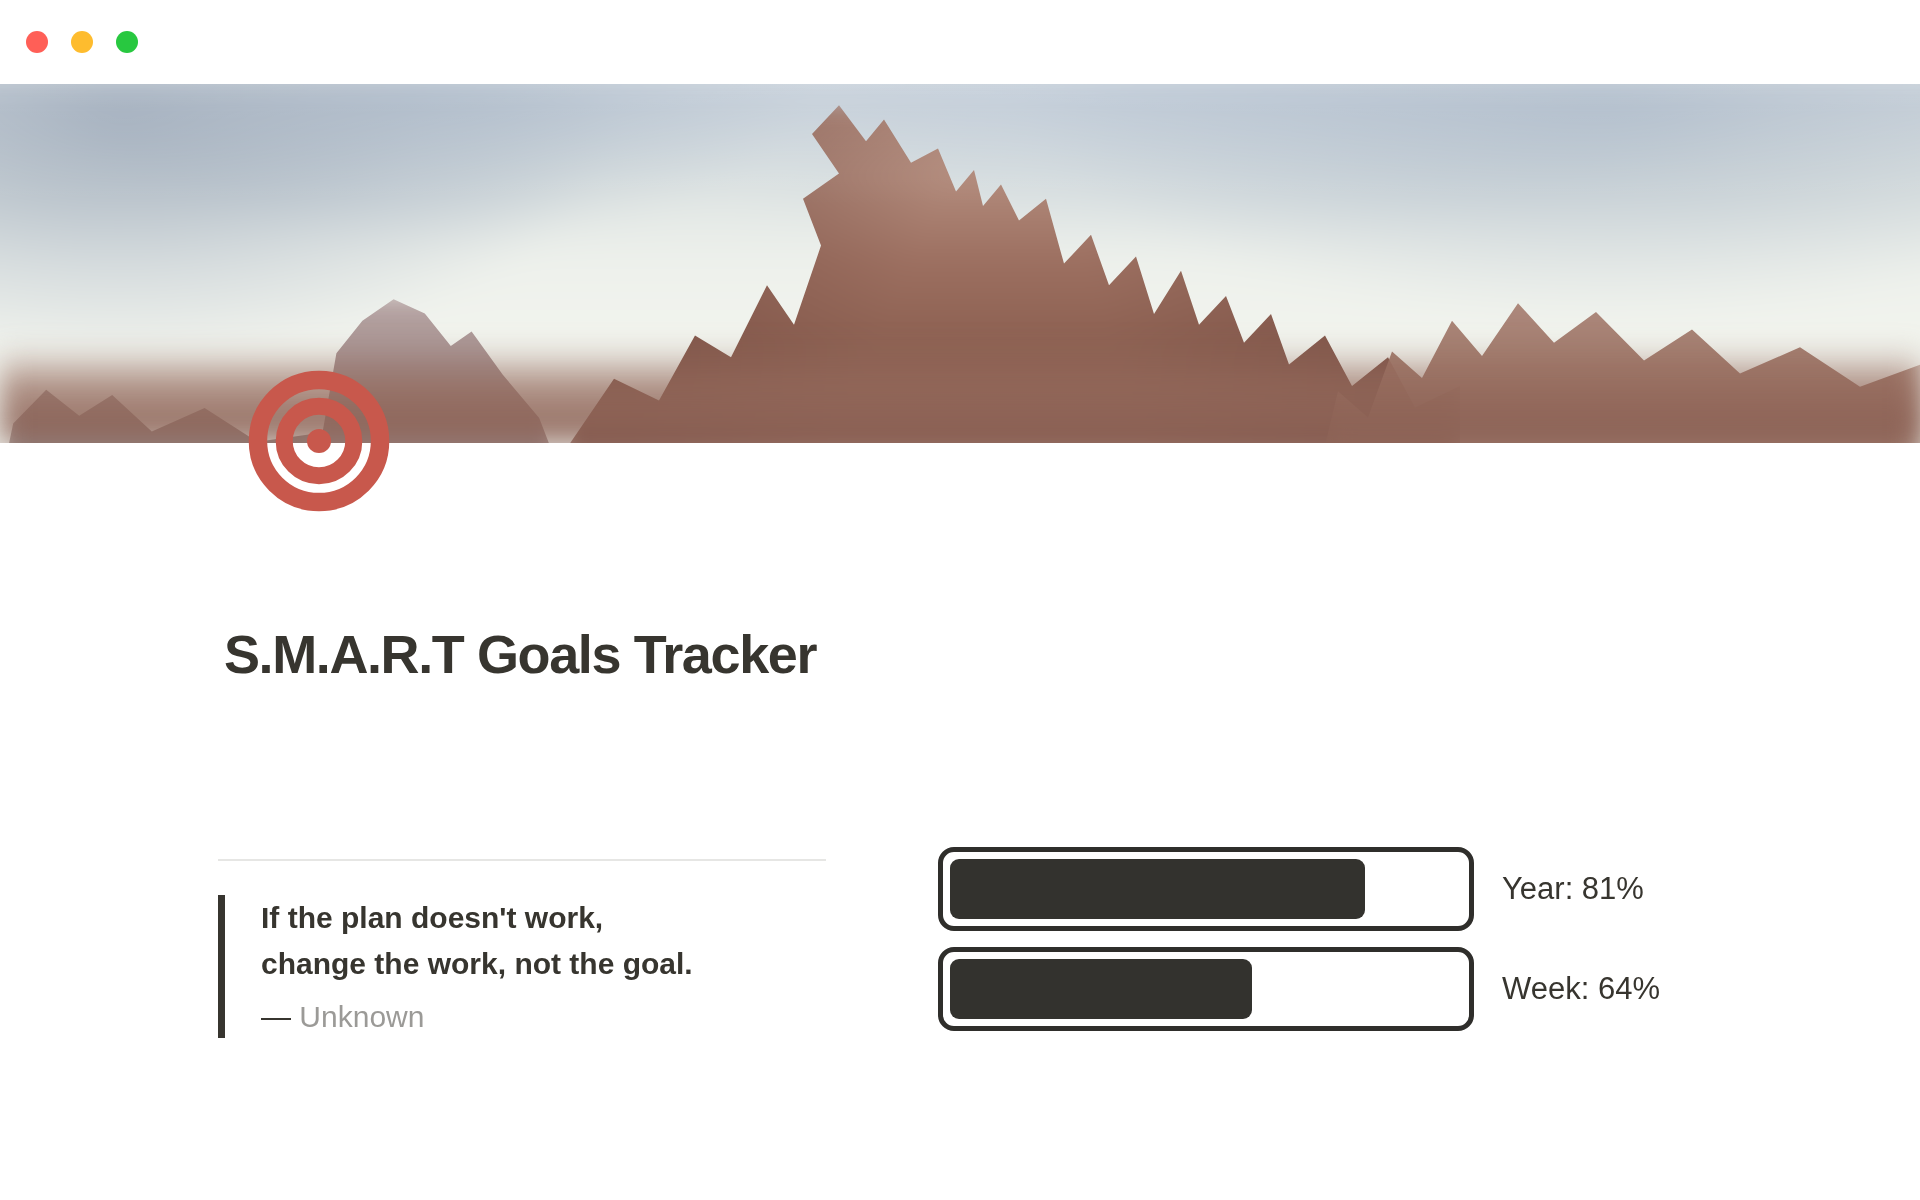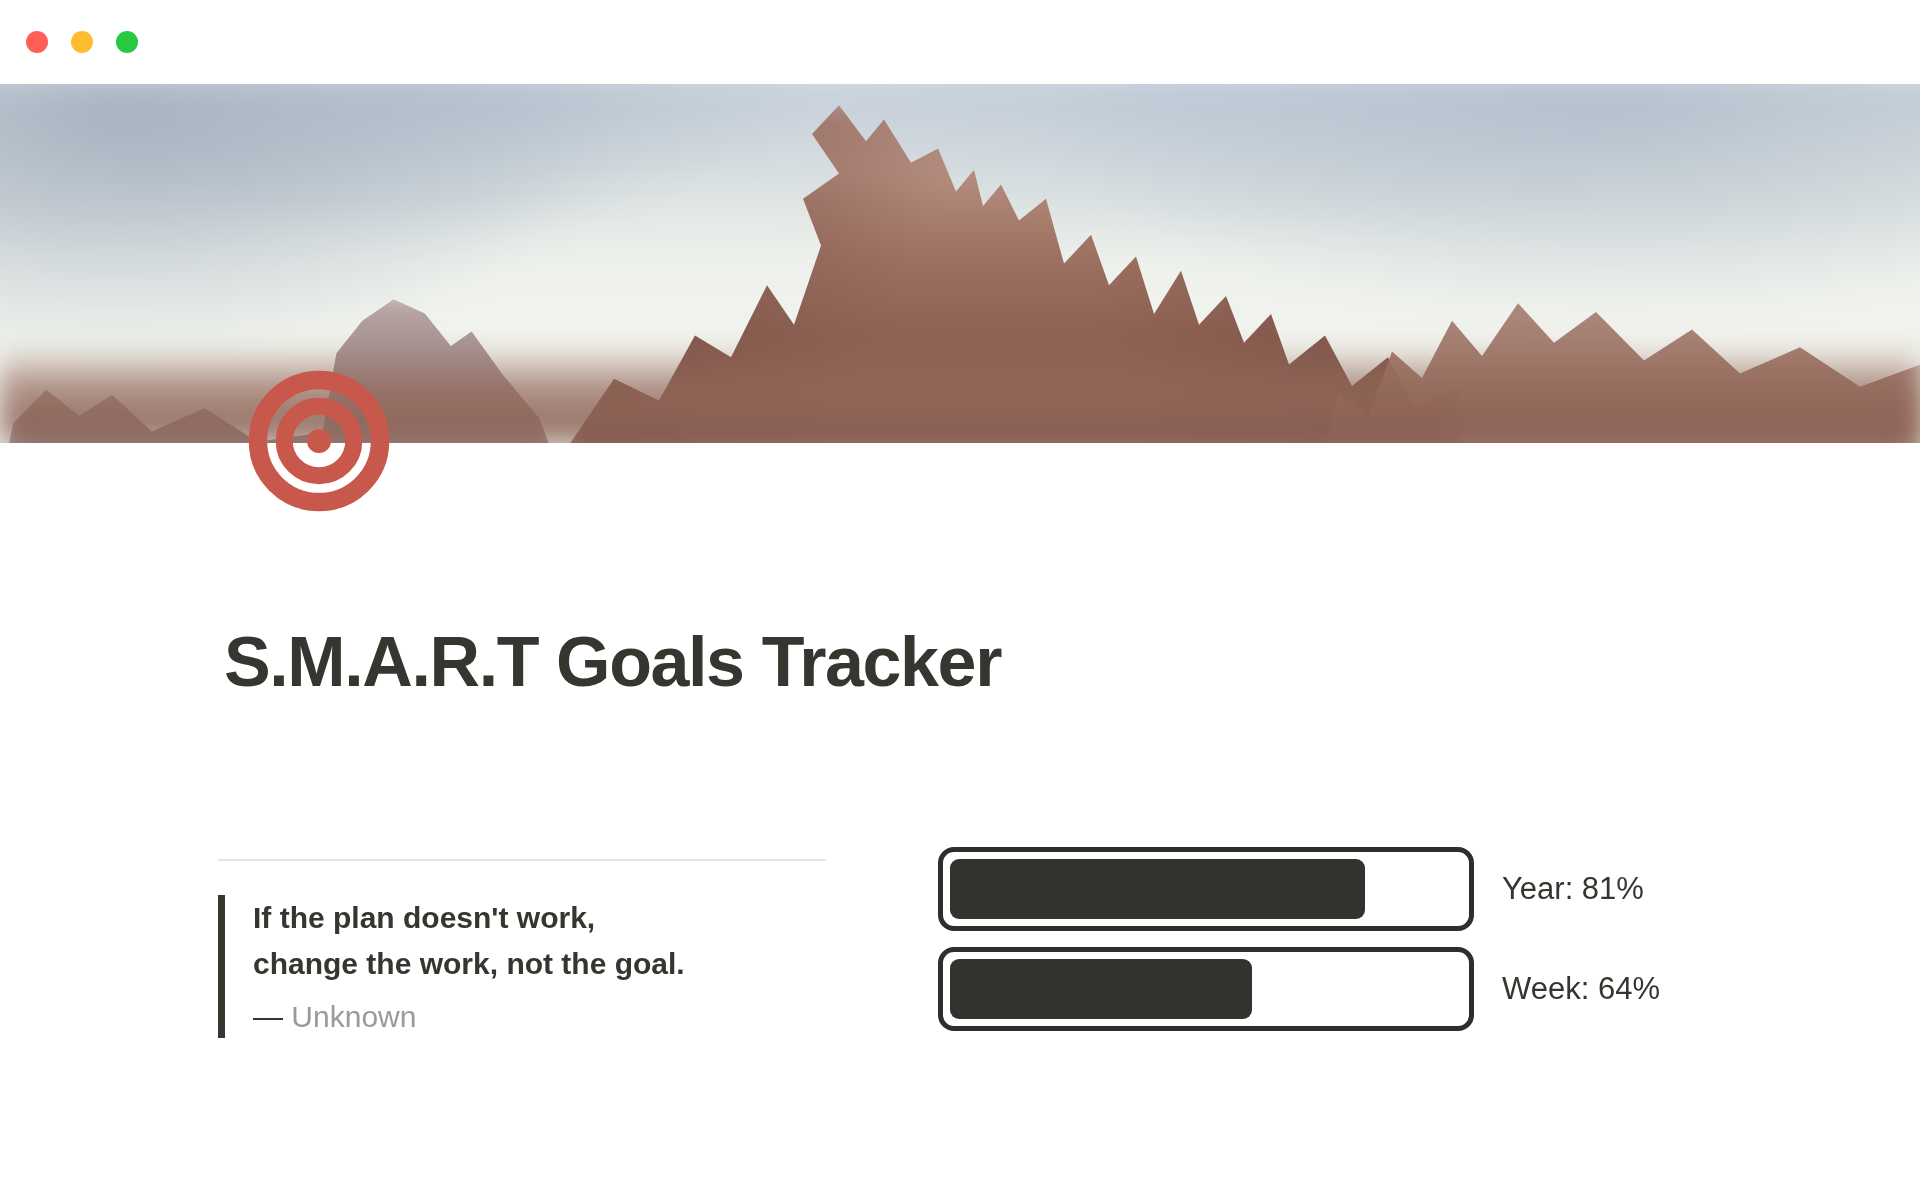--- a/index.html
+++ b/index.html
@@ -123,21 +123,21 @@
     position: absolute;
     top: 443px; left: 0;
     width: 1920px;
     height: 757px;
     background: #ffffff;
   }
 
   .page-title {
     position: absolute;
     left: 224px; top: 184px;
-    font-size: 70px;
+    font-size: 54px;
     line-height: 1.02;
     font-weight: bold;
     color: #37352f;
     letter-spacing: -1.4px;
     white-space: nowrap;
   }
 
   
   .quote-col {
     position: absolute;
@@ -153,21 +153,21 @@
   }
   .quote-divider {
     margin-top: 30px;
     width: 608px;
     height: 2px;
     background: #e6e6e4;
   }
   .quote-block {
     margin-top: 34px;
     border-left: 7px solid #37352f;
-    padding-left: 28px;
+    padding-left: 36px;
   }
   .quote-text {
     font-size: 30px;
     font-weight: bold;
     color: #37352f;
     line-height: 1.52;
   }
   .quote-attrib {
     margin-top: 10px;
     font-size: 30px;

